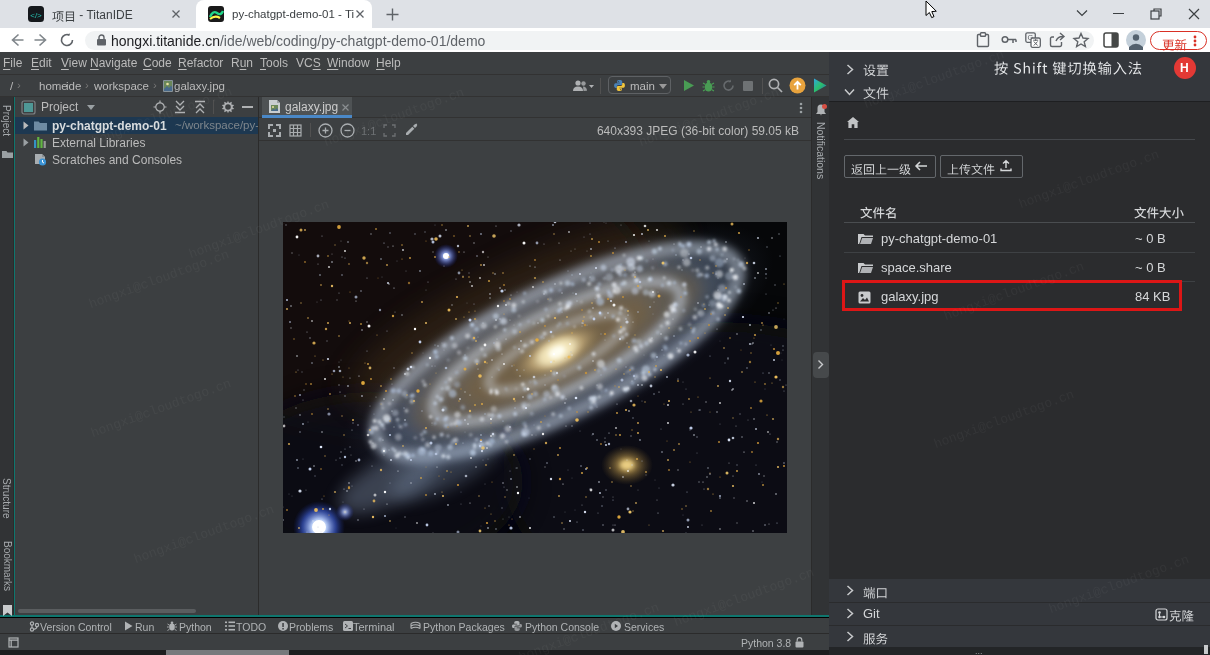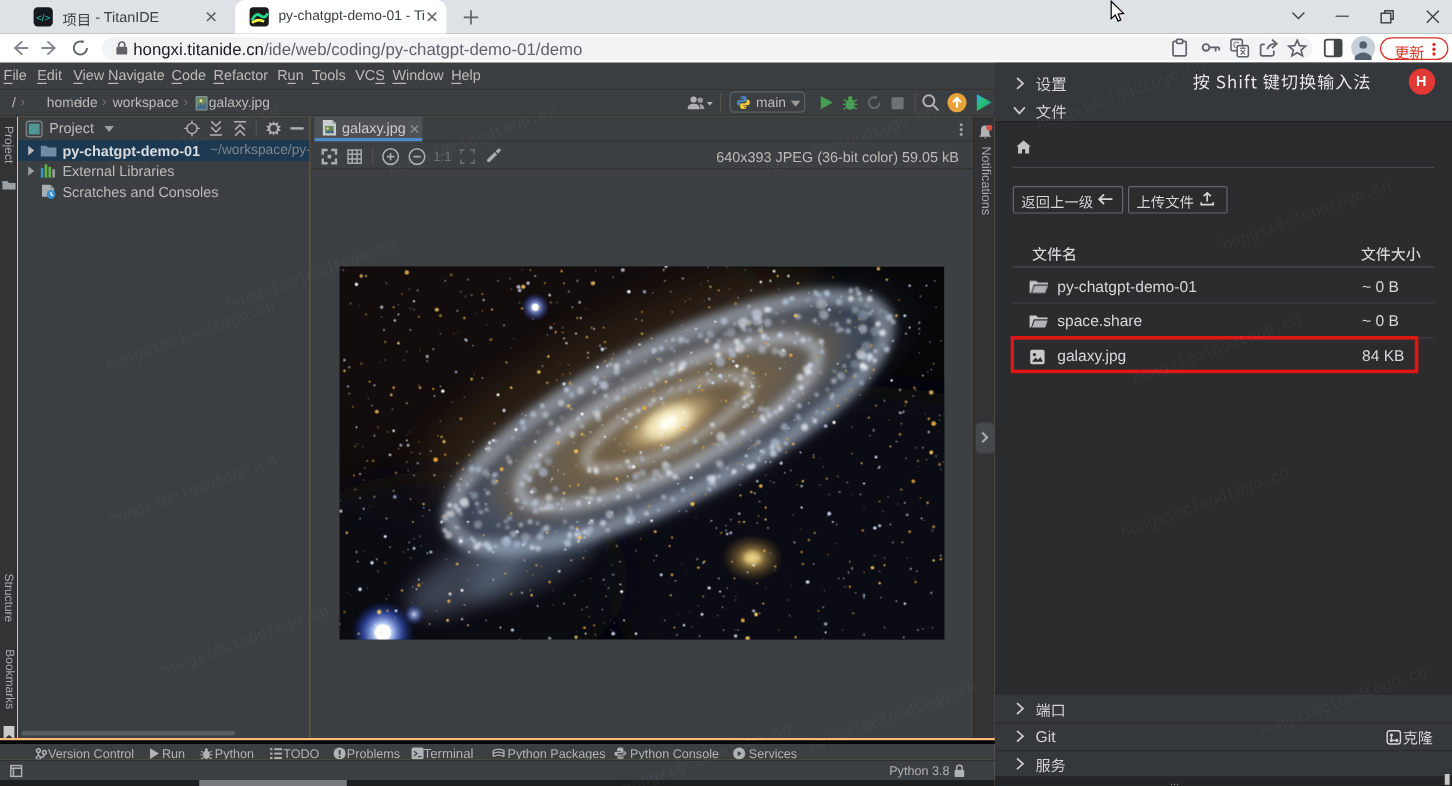--- a/index.html
+++ b/index.html
@@ -2,21 +2,21 @@
 <html><head><meta charset="utf-8"><style>
 *{margin:0;padding:0;box-sizing:border-box}
 html,body{width:1210px;height:655px;overflow:hidden}
 body{font-family:"Liberation Sans",sans-serif;position:relative;background:#3c3f41}
 .abs{position:absolute}
 #chrome{position:absolute;left:0;top:0;width:1210px;height:52px;z-index:50}
 #tabstrip{position:absolute;left:0;top:0;width:1210px;height:28px;background:#dee1e6}
 #toolbar{position:absolute;left:0;top:28px;width:1210px;height:24px;background:#fff}
 .tab{position:absolute;top:0;height:28px;font-size:12px;color:#3c4043}
 .urlpill{position:absolute;left:85px;top:31px;width:1009px;height:19px;background:#f1f3f4;border-radius:9.5px}
-#ide{position:absolute;left:0;top:52px;width:1026px;height:603px;background:#fdba74;color:#bbb}
+#ide{position:absolute;left:0;top:52px;width:1026px;height:603px;background:#0f766e;color:#bbb}
 .vtext{writing-mode:vertical-rl;font-size:10px;color:#a7abae;letter-spacing:0}
 .wm{position:absolute;font-family:"Liberation Mono",monospace;font-size:13px;color:rgba(255,255,255,.042);transform:rotate(-20deg);white-space:nowrap;z-index:40;pointer-events:none}
 u{text-decoration-thickness:1px;text-underline-offset:2px}
 svg{overflow:visible}
 </style></head><body>
 <div id="ide">
     <div style="position:absolute;left:0;top:0;width:1210px;height:23px;background:#3c3f41;border-bottom:1px solid #323232">
       <span style="position:absolute;left:3px;top:4px;font-size:12px;color:#bbb"><u>F</u>ile</span>
       <span style="position:absolute;left:31px;top:4px;font-size:12px;color:#bbb"><u>E</u>dit</span>
       <span style="position:absolute;left:61px;top:4px;font-size:12px;color:#bbb"><u>V</u>iew</span>
@@ -1776,21 +1776,21 @@
         <path d="M4.5 5.5 V8 M5.5 9 H8"></path>
       </svg>
       <span style="position:absolute;left:340px;top:553px"><svg width="25" height="18" viewBox="0 0 25 18" style="display:inline-block;vertical-align:middle;" fill="#d5d7d9">
           <path transform="translate(0.0,14.5) scale(0.01250,-0.01250)" d="M253 492V331H748V492ZM180 559H825V263H180ZM70 740H934V671H70ZM459 841H535V529H459ZM566 304H643V36Q643 14 652 8Q661 2 693 2Q700 2 720 2Q739 2 763 2Q786 2 807 2Q827 2 838 2Q858 2 868 12Q878 22 883 54Q887 85 889 149Q898 143 910 137Q922 130 936 126Q949 121 959 118Q955 43 944 2Q933 -39 910 -55Q887 -70 844 -70Q838 -70 822 -70Q806 -70 785 -70Q764 -70 744 -70Q723 -70 707 -70Q691 -70 685 -70Q638 -70 612 -61Q586 -52 576 -29Q566 -6 566 35ZM339 279H419Q411 210 393 154Q374 97 339 52Q303 8 242 -26Q181 -59 87 -82Q84 -72 76 -59Q69 -46 60 -34Q52 -21 43 -13Q129 5 184 31Q238 58 270 94Q301 131 317 177Q332 223 339 279Z"></path>
           <path transform="translate(12.5,14.5) scale(0.01250,-0.01250)" d="M307 797 318 800 367 770Q353 729 336 682Q319 636 301 589Q284 543 266 503Q322 440 339 386Q357 333 357 285Q357 245 347 215Q338 184 317 169Q306 162 293 157Q280 153 265 151Q250 150 232 149Q215 149 197 150Q196 163 192 182Q187 202 178 216Q196 215 210 215Q225 214 237 215Q256 216 268 224Q280 232 285 251Q290 270 290 293Q290 334 271 385Q253 435 199 494Q213 529 226 567Q240 606 252 644Q265 682 276 716Q286 750 294 776V797ZM316 797V729H148V-80H81V797ZM695 343V-25H624V343ZM534 338Q513 281 481 227Q450 172 415 134Q409 139 399 146Q389 152 378 158Q368 164 359 168Q395 203 424 253Q453 302 470 353ZM650 829Q611 758 550 687Q490 617 402 559Q396 567 388 577Q379 586 370 594Q360 602 352 607Q435 657 491 721Q547 784 576 842ZM541 713Q580 650 645 599Q711 549 796 514Q881 479 977 462Q967 452 954 434Q942 416 934 401Q836 422 749 462Q662 503 594 561Q526 618 482 691ZM832 757 844 760 890 734Q855 666 799 611Q744 556 676 513Q608 471 533 440Q458 409 383 390Q378 403 367 420Q356 438 346 449Q416 465 488 492Q559 519 624 557Q688 595 739 642Q790 689 818 745V757ZM892 145V88H439V145ZM956 7V-55H352V7ZM843 423V367H486V423ZM904 274V216H457V274ZM842 757V699H540V757Z"></path>
         </svg></span>
       <div style="position:absolute;left:0;top:595px;width:381px;height:8px;background:#232527"></div>
       <span style="position:absolute;left:146px;top:594px;font-size:9px;color:#9aa0a3">...</span>
       <div style="position:absolute;left:375px;top:593px;width:4px;height:9px;background:#c8cacc"></div>
     </div>
-    <div style="position:absolute;left:0;top:565px;width:829px;height:16px;background:#3c3f41;border-top:3px solid #000000">
+    <div style="position:absolute;left:0;top:565px;width:829px;height:16px;background:#3c3f41;border-top:1px solid #000000">
       <svg style="position:absolute;left:29px;top:3px" width="10" height="11" fill="none" stroke="#b0b3b5" stroke-width="1.2">
         <circle cx="3" cy="2.5" r="1.6"></circle>
         <circle cx="3" cy="8.5" r="1.6"></circle>
         <circle cx="8" cy="4" r="1.6"></circle>
         <path d="M3 4 V7 M8 5.5 Q8 8 4.6 8.3"></path>
       </svg>
       <span style="position:absolute;left:40px;top:3px;font-size:10.5px;color:#b0b3b5">Version Control</span>
       <svg style="position:absolute;left:124px;top:3px" width="9" height="10" fill="#b0b3b5">
         <path d="M1 0.5 L8.5 5 L1 9.5Z"></path>
       </svg>

